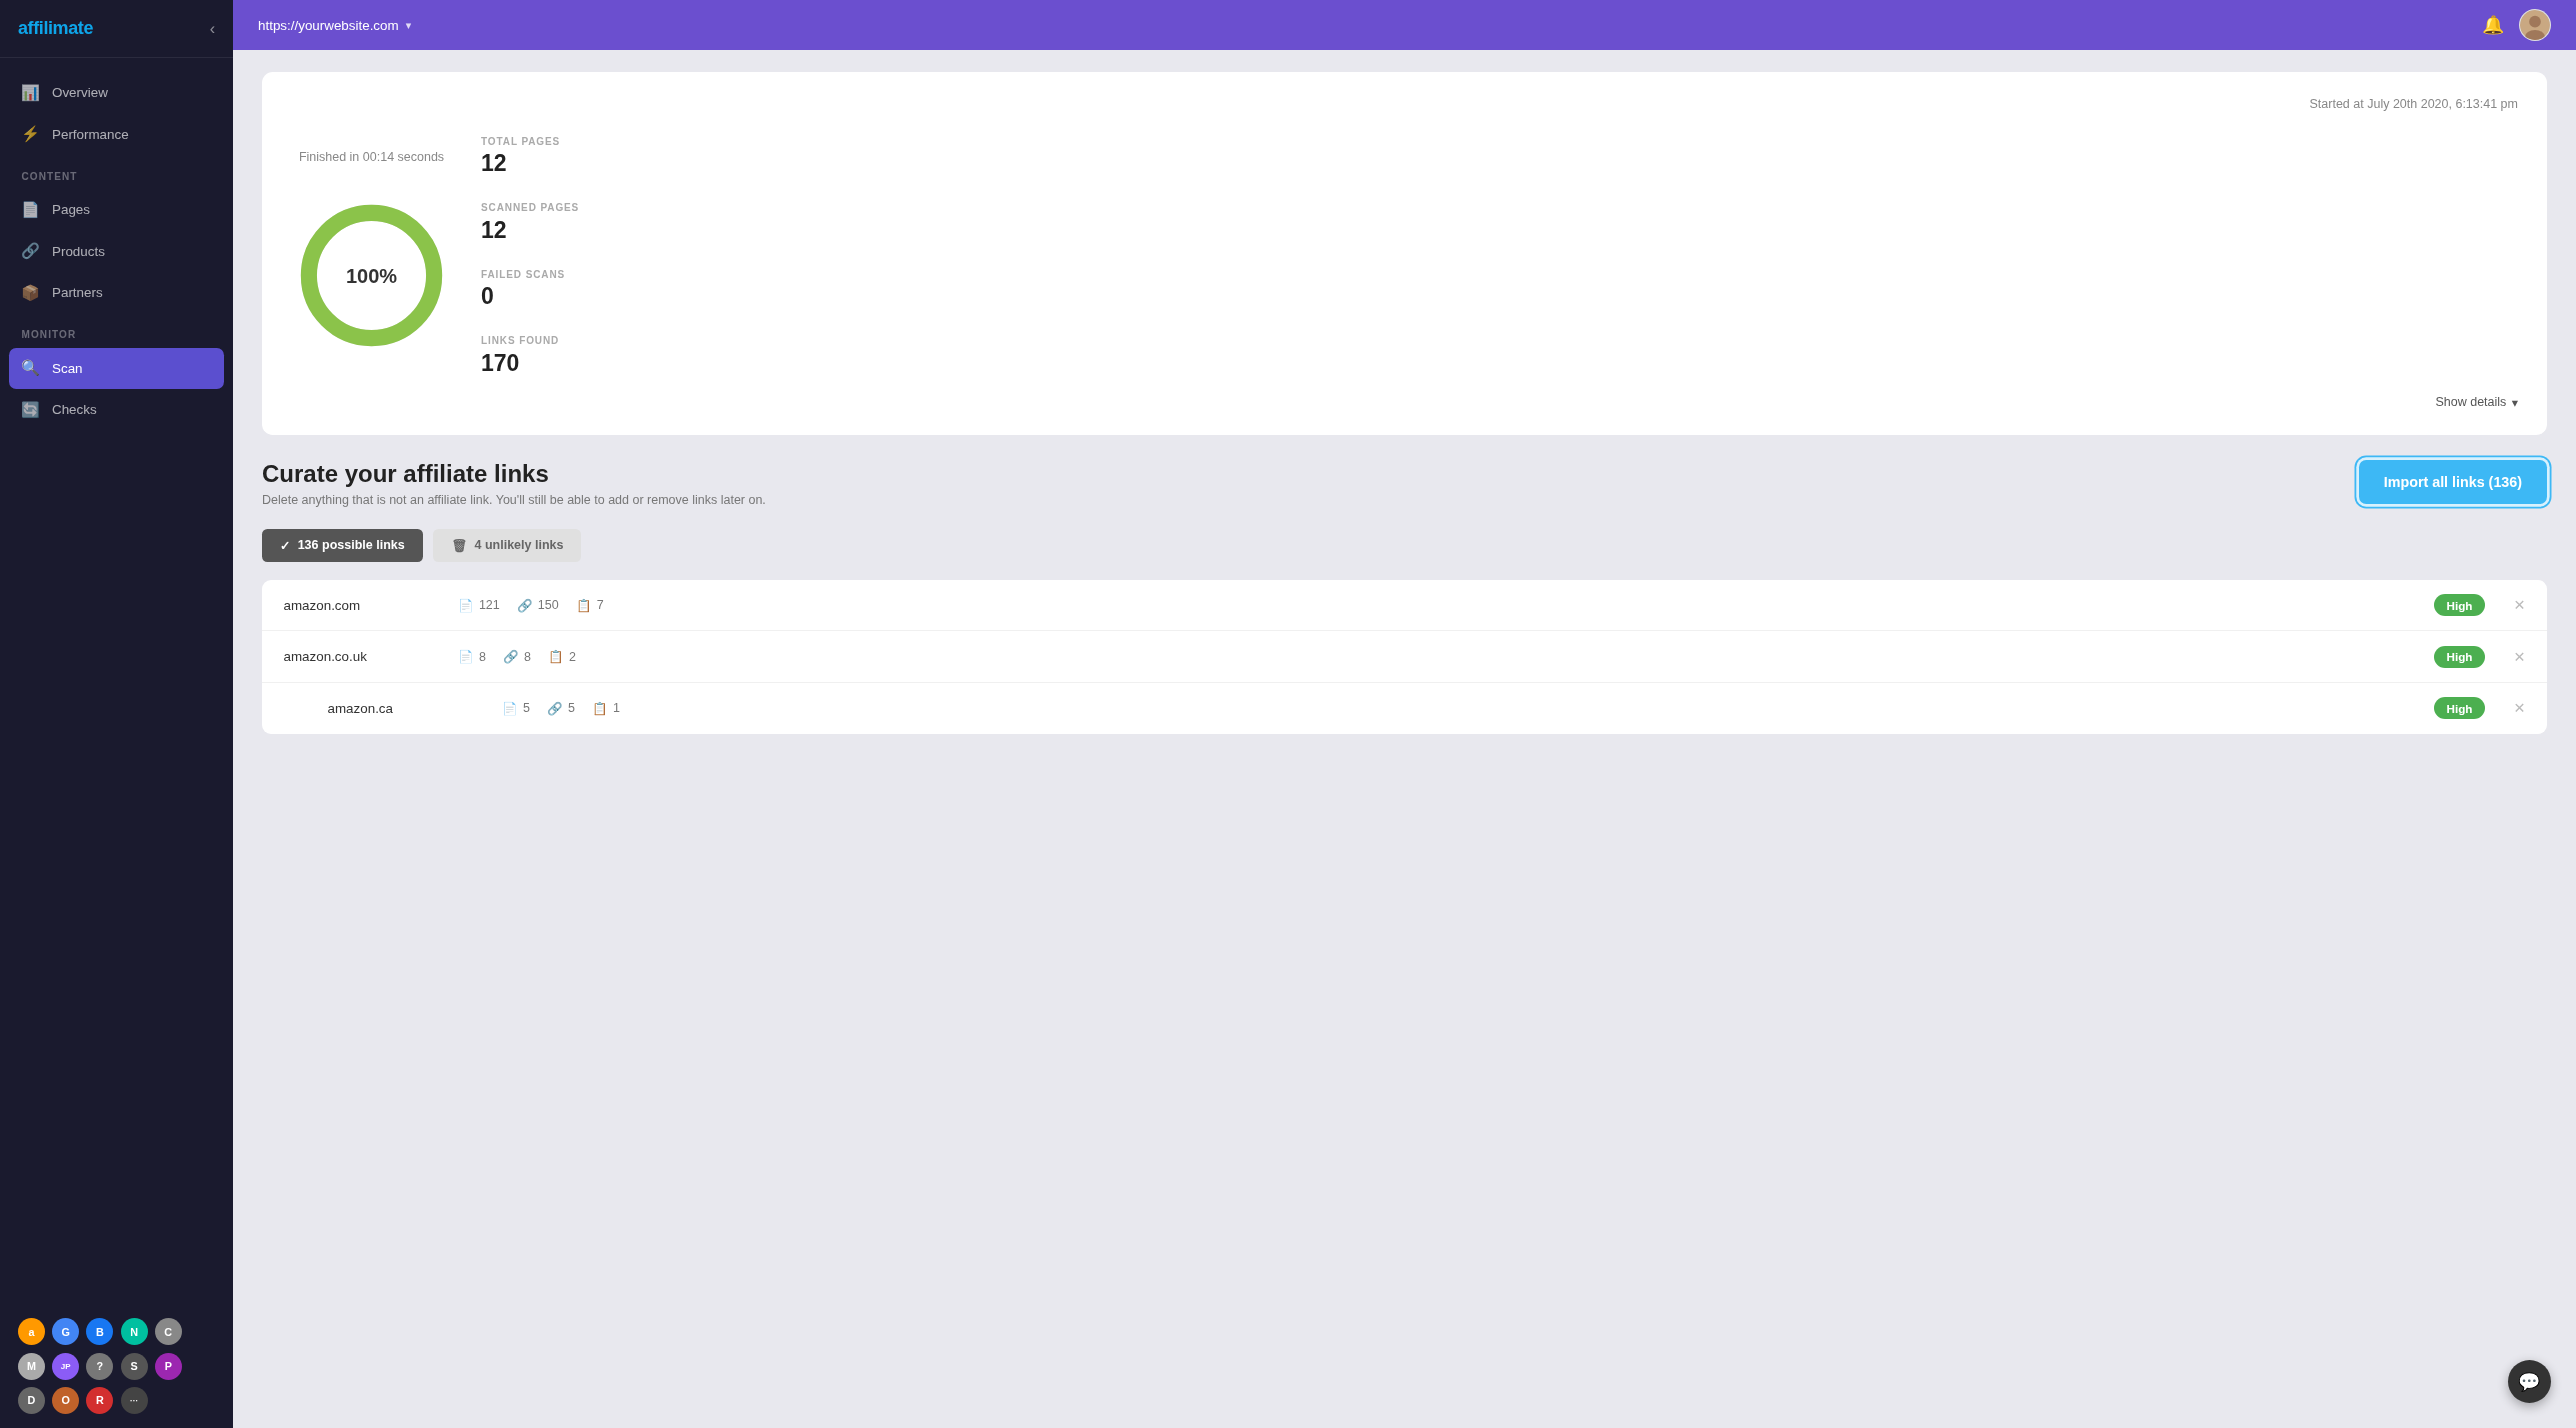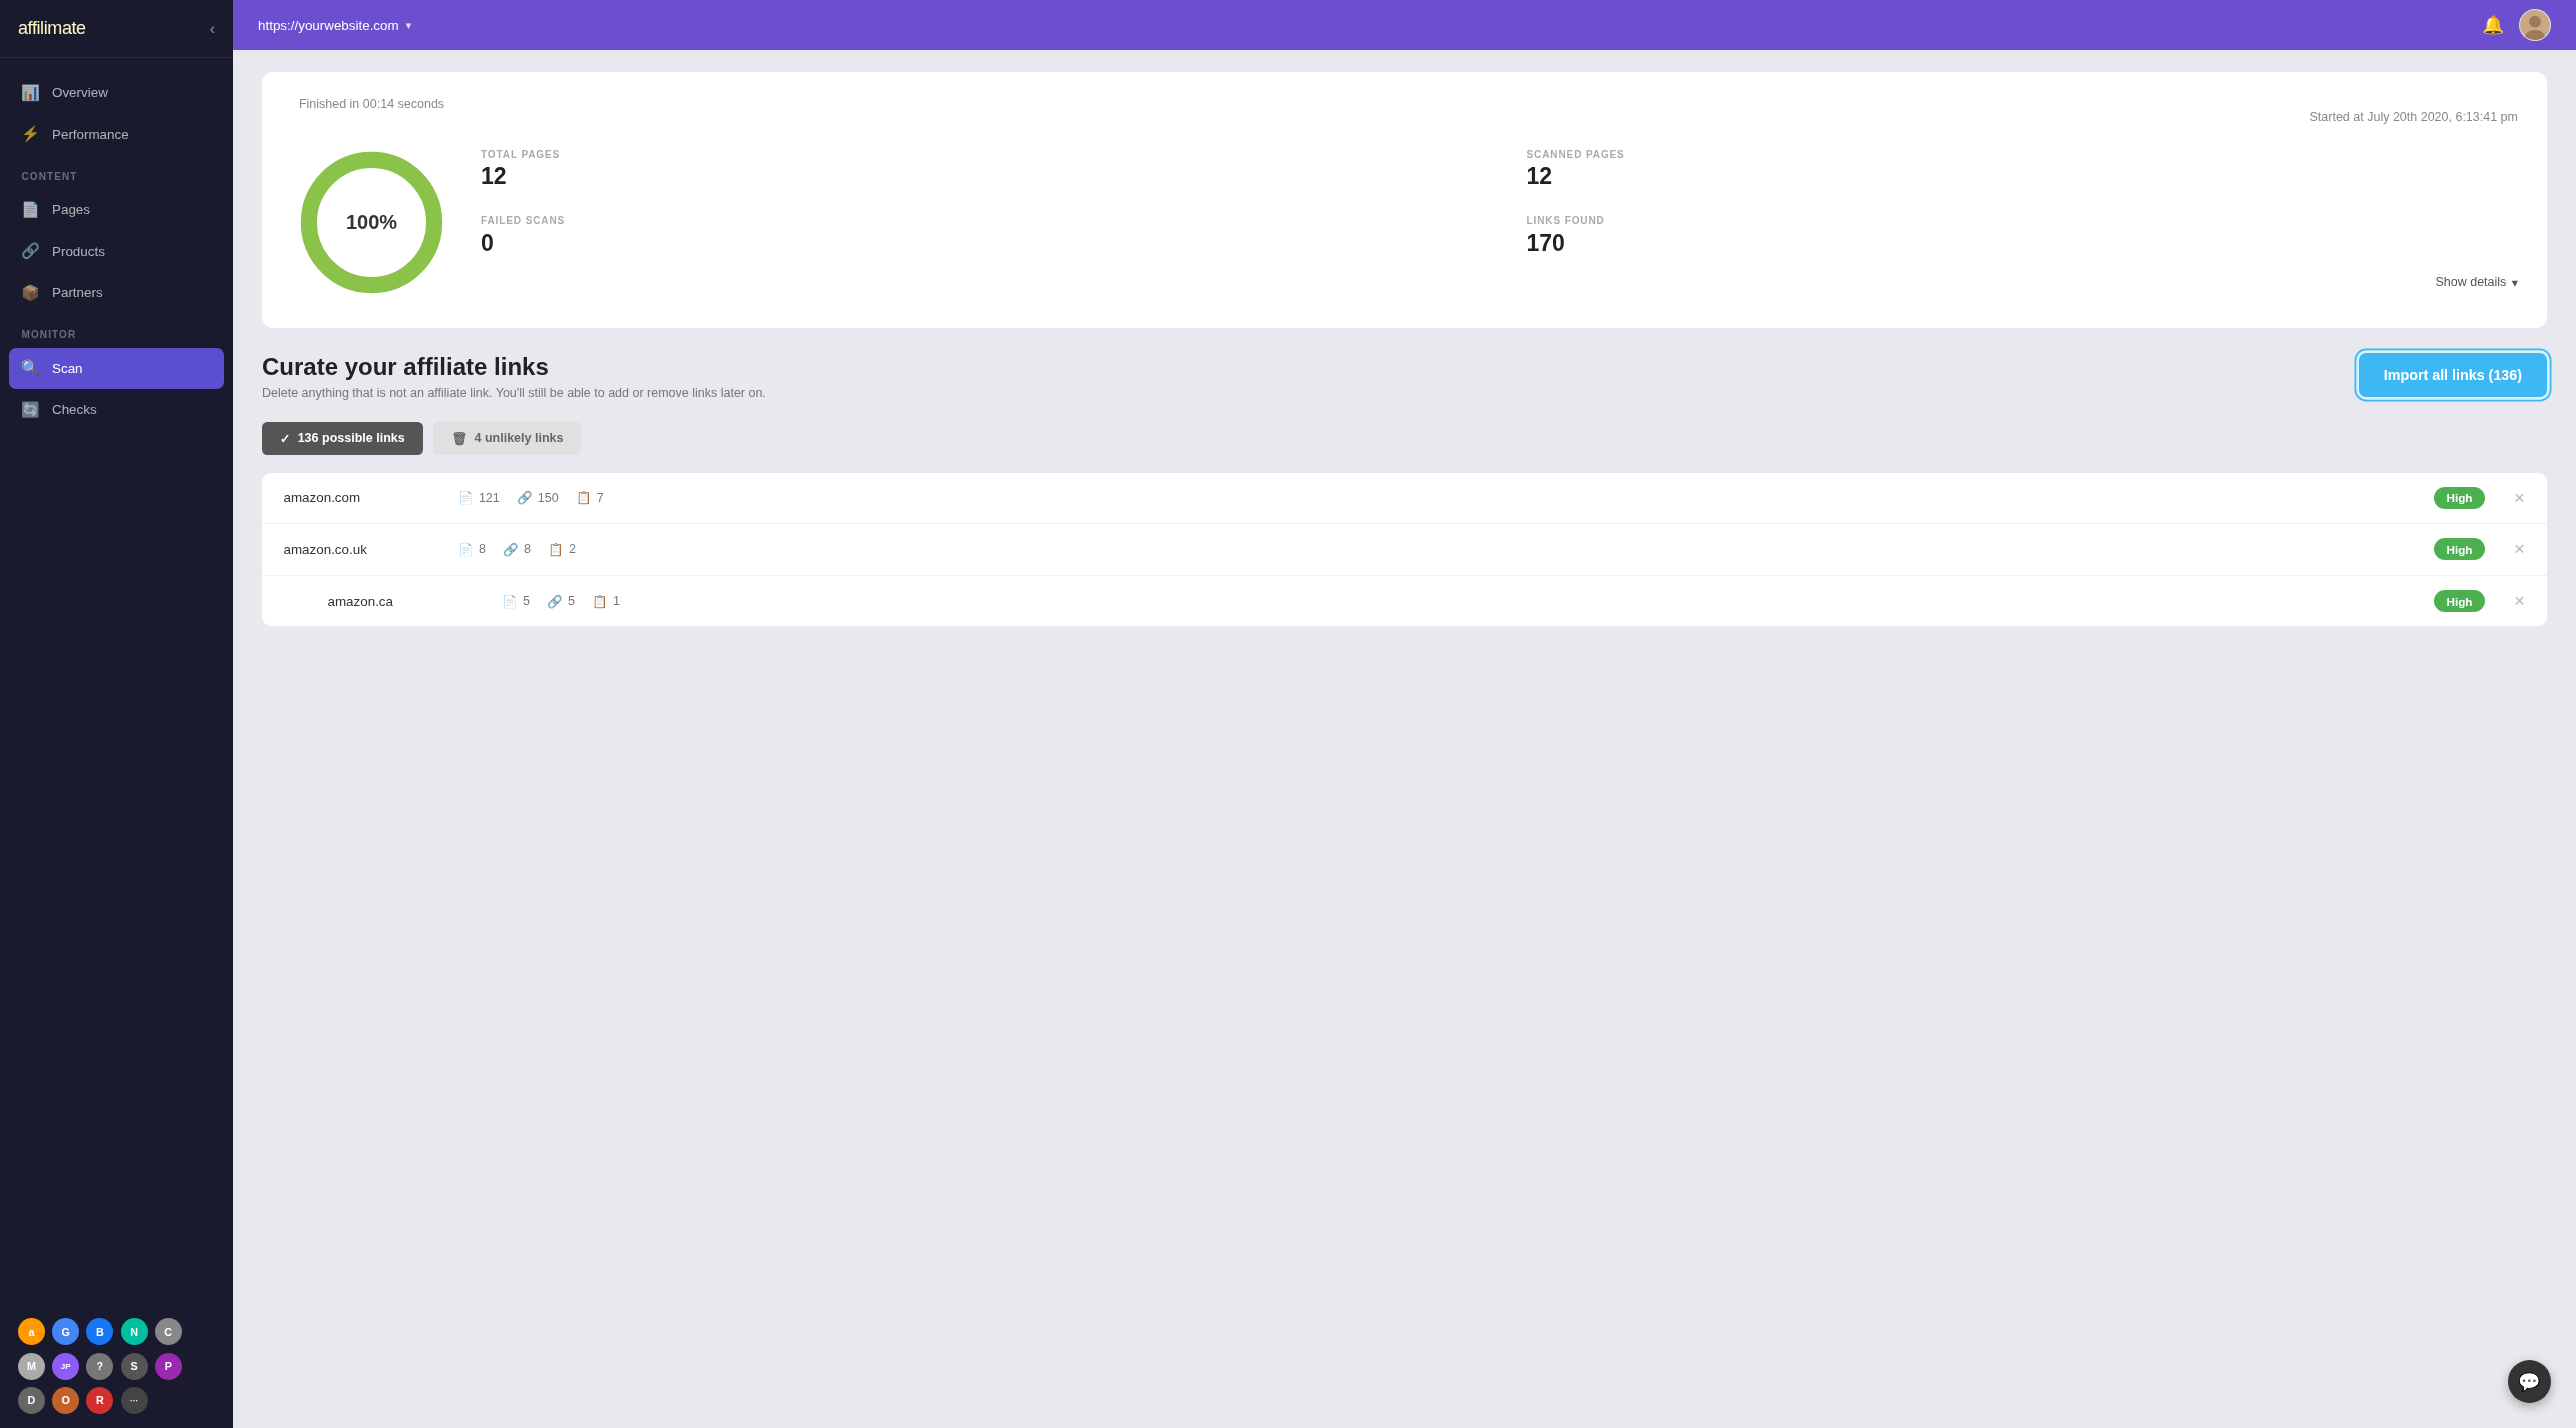--- a/index.html
+++ b/index.html
@@ -18,22 +18,22 @@
     }
     .sidebar-header {
       display: flex;
       align-items: center;
       justify-content: space-between;
       padding: 18px 18px;
       border-bottom: 0.9px solid rgba(255,255,255,0.08);
     }
     .sidebar-logo {
       font-size: 18px;
-      font-weight: 400;
-      color: #fef9c3;
+      font-weight: 700;
+      color: #0ea5e9;
       letter-spacing: -0.4px;
     }
     .sidebar-collapse-btn {
       color: rgba(255,255,255,0.5);
       cursor: pointer;
       font-size: 16px;
     }
     .sidebar-nav { padding: 14.3px 0; }
     .nav-item {
       display: flex;
@@ -192,21 +192,21 @@
       gap: 0;
     }
     .scan-started {
       font-size: 12.5px;
       color: #888;
       text-align: right;
       margin-bottom: 25px;
     }
     .scan-stats-grid {
       display: grid;
-      grid-template-columns: 1fr 1fr;
+      grid-template-columns: 1fr;
       gap: 25px 54px;
     }
     .stat-item { display: flex; flex-direction: column; gap: 3.6px; }
     .stat-label {
       font-size: 10px;
       font-weight: 700;
       letter-spacing: 0.9px;
       color: #aaa;
       text-transform: uppercase;
     }

